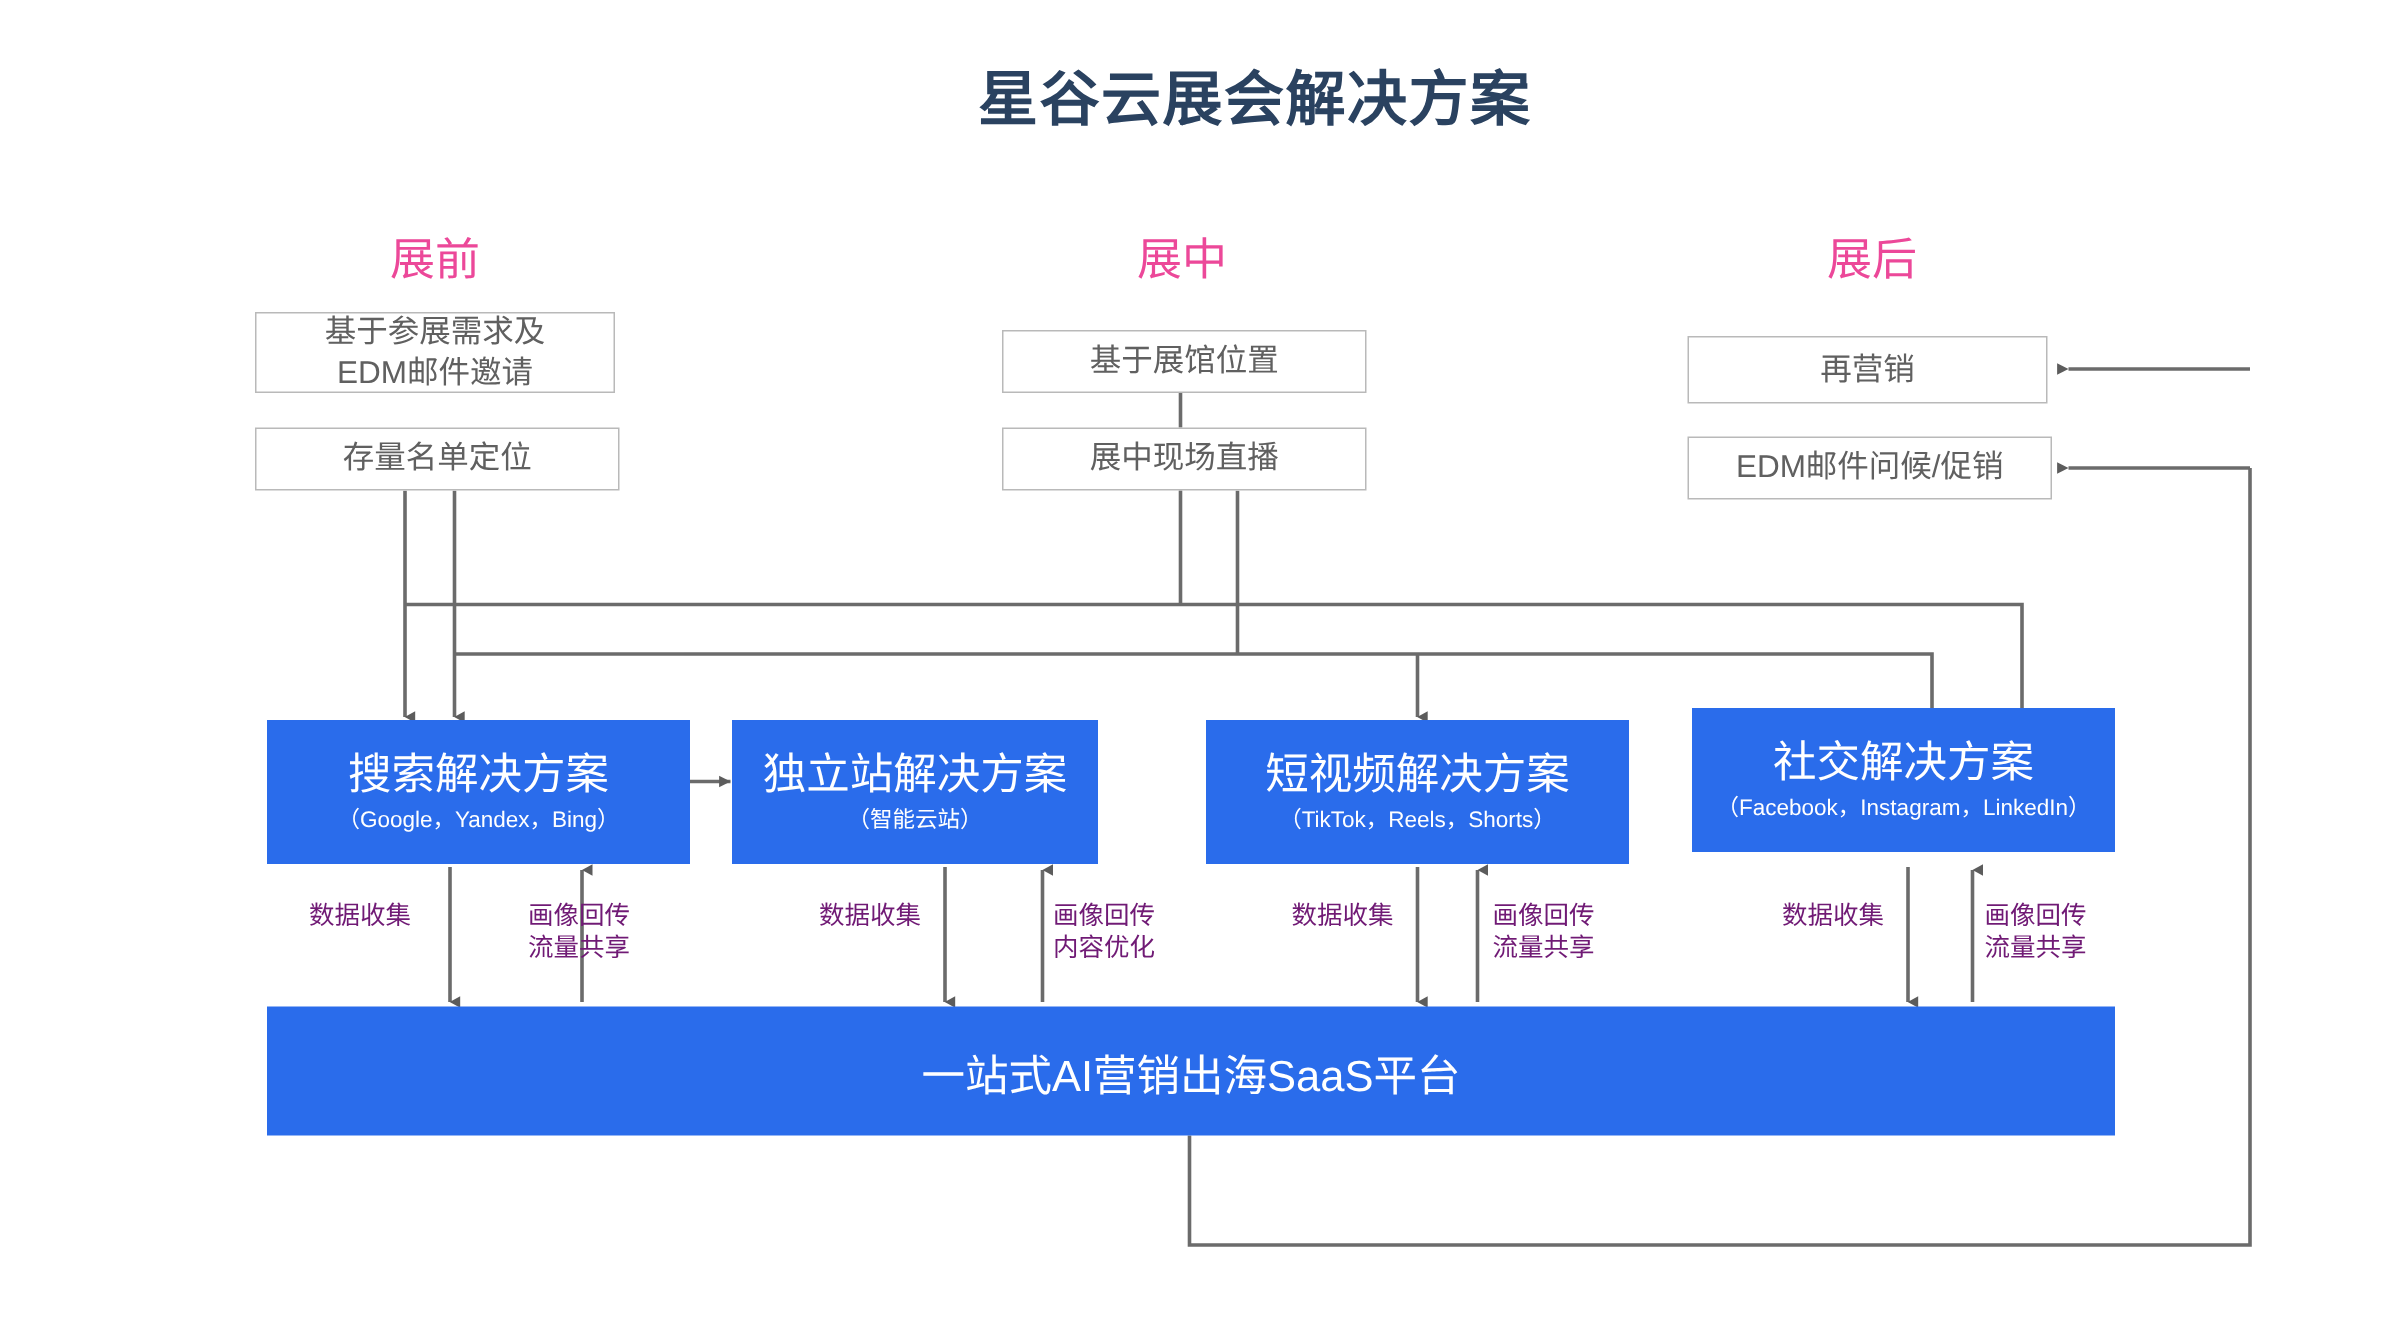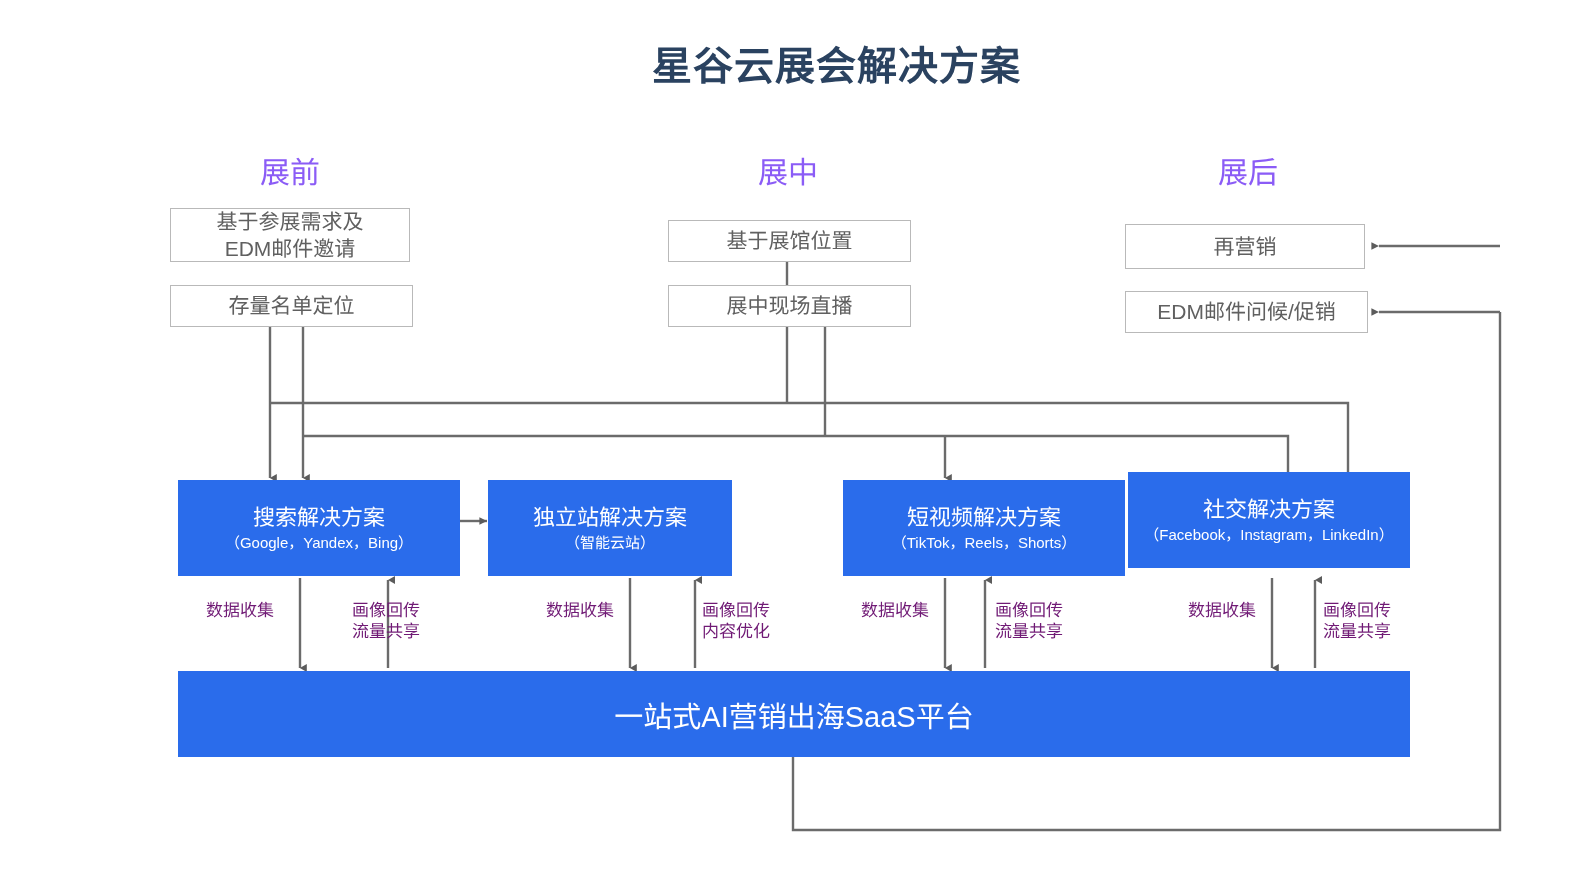--- a/index.html
+++ b/index.html
@@ -45,21 +45,21 @@
     font-weight: bold;
     letter-spacing: 1px;
     color: #2a4260;
     white-space: nowrap;
     padding-left: 40px;
   }
 
   .phase-title {
     position: absolute;
     font-size: 30px;
-    color: #8b5cf6;
+    color: #ec4899;
     text-align: center;
     white-space: nowrap;
     font-family: Liberation Mono, monospace;
   }
 
   .stage-box {
     position: absolute;
     box-sizing: border-box;
     border: 1px solid #b9b9b9;
     background: #ffffff;
@@ -77,21 +77,21 @@
     box-sizing: border-box;
     background: #2a6ceb;
     color: #ffffff;
     display: flex;
     flex-direction: column;
     align-items: center;
     justify-content: center;
     text-align: center;
   }
   .solution-box .sol-title {
-    font-size: 22px;
+    font-size: 29px;
     line-height: 1.15;
     white-space: nowrap;
   }
   .solution-box .sol-sub {
     font-size: 15px;
     margin-top: 3px;
     line-height: 1.15;
     white-space: nowrap;
   }
 
@@ -211,21 +211,21 @@
     <div class="solution-box" style="left:178px; top:480px; width:282px; height:96px;">
       <div class="sol-title">搜索解决方案</div>
       <div class="sol-sub">（Google，Yandex，Bing）</div>
     </div>
 
     <div class="solution-box" style="left:488px; top:480px; width:244px; height:96px;">
       <div class="sol-title">独立站解决方案</div>
       <div class="sol-sub">（智能云站）</div>
     </div>
 
-    <div class="solution-box" style="left:843px; top:480px; width:282px; height:96px;">
+    <div class="solution-box" style="left:804px; top:480px; width:282px; height:96px;">
       <div class="sol-title">短视频解决方案</div>
       <div class="sol-sub">（TikTok，Reels，Shorts）</div>
     </div>
 
     <div class="solution-box" style="left:1128px; top:472px; width:282px; height:96px;">
       <div class="sol-title">社交解决方案</div>
       <div class="sol-sub">（Facebook，Instagram，LinkedIn）</div>
     </div>
 
     <div class="flow-label" style="left:190px; top:600px; width:100px;">数据收集</div>

